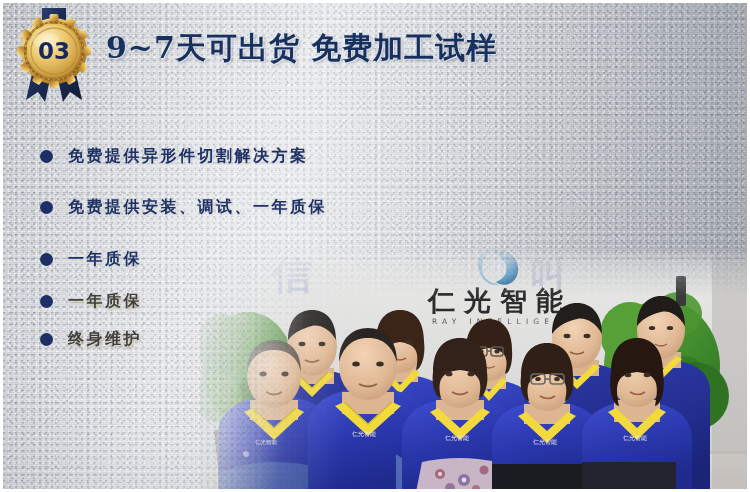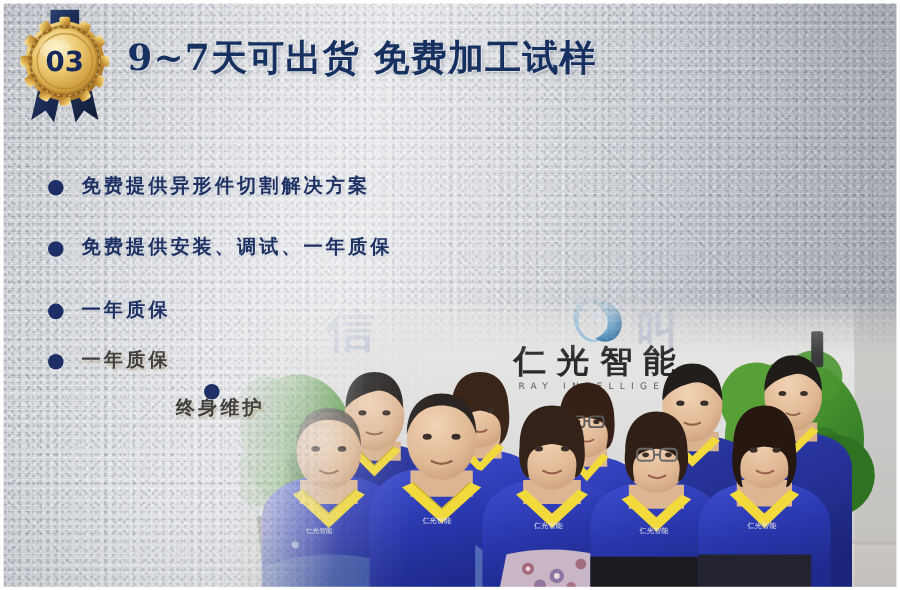--- a/index.html
+++ b/index.html
@@ -66,21 +66,21 @@
     text-shadow:1px 1px 0 rgba(255,255,255,.55), 2px 2px 3px rgba(60,70,95,.28);
   }
 
   
   .bullets{position:absolute;left:40px;top:134px;z-index:30;}
   .b-row{display:flex;align-items:center;}
   .b-row.r1{height:44px;}
   .b-row.r2{height:58px;}
   .b-row.r3{height:46px;}
   .b-row.r4{height:38px;}
-  .b-row.r5{height:38px;flex-direction:column;}
+  .b-row.r5{height:38px;}
   .dot{
     width:13px;height:13px;border-radius:50%;
     background:#1d2f66;flex:0 0 auto;margin-right:15px;
     box-shadow:0 1px 1px rgba(255,255,255,.5);
   }
   .b-text{
     font-family:Liberation Sans, sans-serif;
     font-weight:bold;font-size:16px;letter-spacing:2.5px;
     white-space:nowrap;line-height:1;text-align:center;
   }

